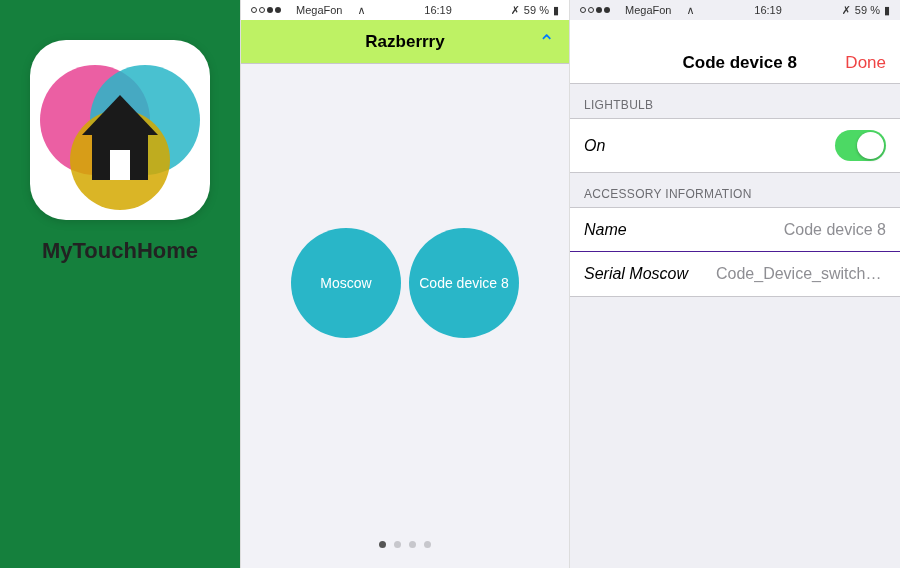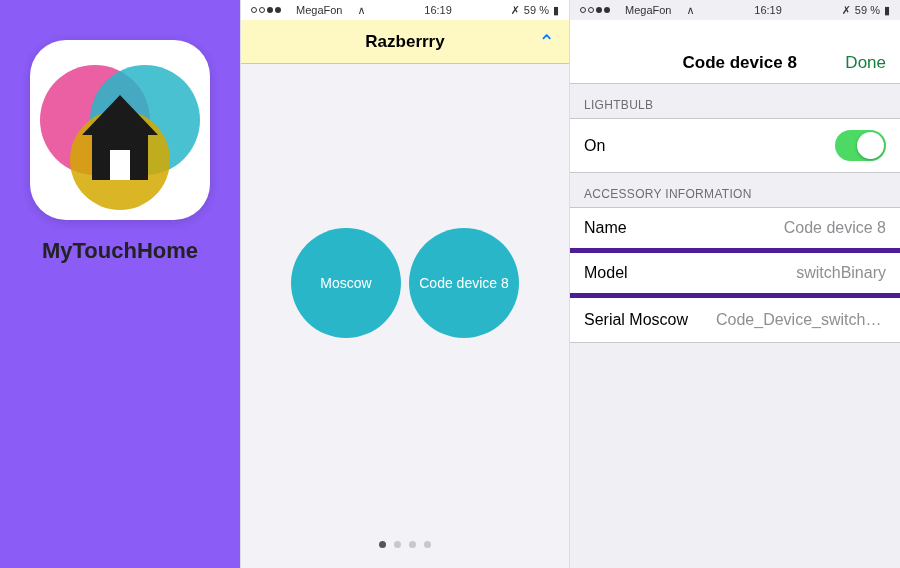--- a/index.html
+++ b/index.html
@@ -10,21 +10,21 @@
       flex-direction: row;
       font-family: -apple-system, 'Helvetica Neue', Arial, sans-serif;
       background: #fff;
       overflow: hidden;
     }
 
     
     .panel-app {
       width: 240px;
       height: 568px;
-      background: #8b5cf6;
+      background: #15803d;
       display: flex;
       flex-direction: column;
       align-items: center;
       justify-content: flex-start;
       padding-top: 40px;
     }
 
     .app-icon {
       width: 180px;
       height: 180px;
@@ -90,21 +90,21 @@
     .signal-dots {
       display: flex;
       gap: 2px;
       align-items: center;
     }
 
     .dot { width: 6px; height: 6px; border-radius: 50%; background: #333; }
     .dot.empty { background: transparent; border: 1px solid #333; }
 
     .nav-bar {
-      background: #fef9c3;
+      background: #bef264;
       height: 44px;
       display: flex;
       align-items: center;
       justify-content: center;
       border-bottom: 1px solid #c8c7cc;
       position: relative;
     }
 
     .nav-title {
       font-size: 17px;
@@ -182,21 +182,21 @@
 
     .device-title {
       font-size: 17px;
       font-weight: 600;
       color: #000;
       flex: 1;
       text-align: center;
     }
 
     .done-btn {
-      color: #15803d;
+      color: #ef4444;
       font-size: 17px;
       font-weight: 400;
       cursor: pointer;
       margin-top: 48px;
     }
 
     .section-header {
       font-size: 12px;
       color: #6d6d72;
       padding: 14px 14px 6px 14px;
@@ -208,32 +208,33 @@
       background: white;
       border-top: 1px solid #c8c7cc;
       border-bottom: 1px solid #c8c7cc;
     }
 
     .list-row {
       display: flex;
       align-items: center;
       justify-content: space-between;
       padding: 11px 14px;
-      border-bottom: 5px solid #4c1d95;
+      border-bottom: 1px solid #4c1d95;
       min-height: 44px;
       background: white;
     }
 
     .list-row:last-child {
       border-bottom: none;
     }
 
     .row-label {
       font-size: 16px;
       color: #000;
+      font-style: italic;
     }
 
     .row-value {
       font-size: 16px;
       color: #8e8e93;
       max-width: 170px;
       text-align: right;
       overflow: hidden;
       text-overflow: ellipsis;
       white-space: nowrap;
@@ -378,23 +379,19 @@
     </div>
   </div>
 
   <div class="section-header">ACCESSORY INFORMATION</div>
   <div class="list-group">
     <div class="list-row">
       <span class="row-label">Name</span>
       <span class="row-value">Code device 8</span>
     </div>
     <div class="list-row">
-      <span class="row-label">Model</span>
-      <span class="row-value">switchBinary</span>
-    </div>
-    <div class="list-row">
       <span class="row-label">Serial Moscow</span>
       <span class="row-value">Code_Device_switchBin...</span>
     </div>
   </div>
 
   <div class="bottom-area"></div>
 </div>
 
 </body></html>

